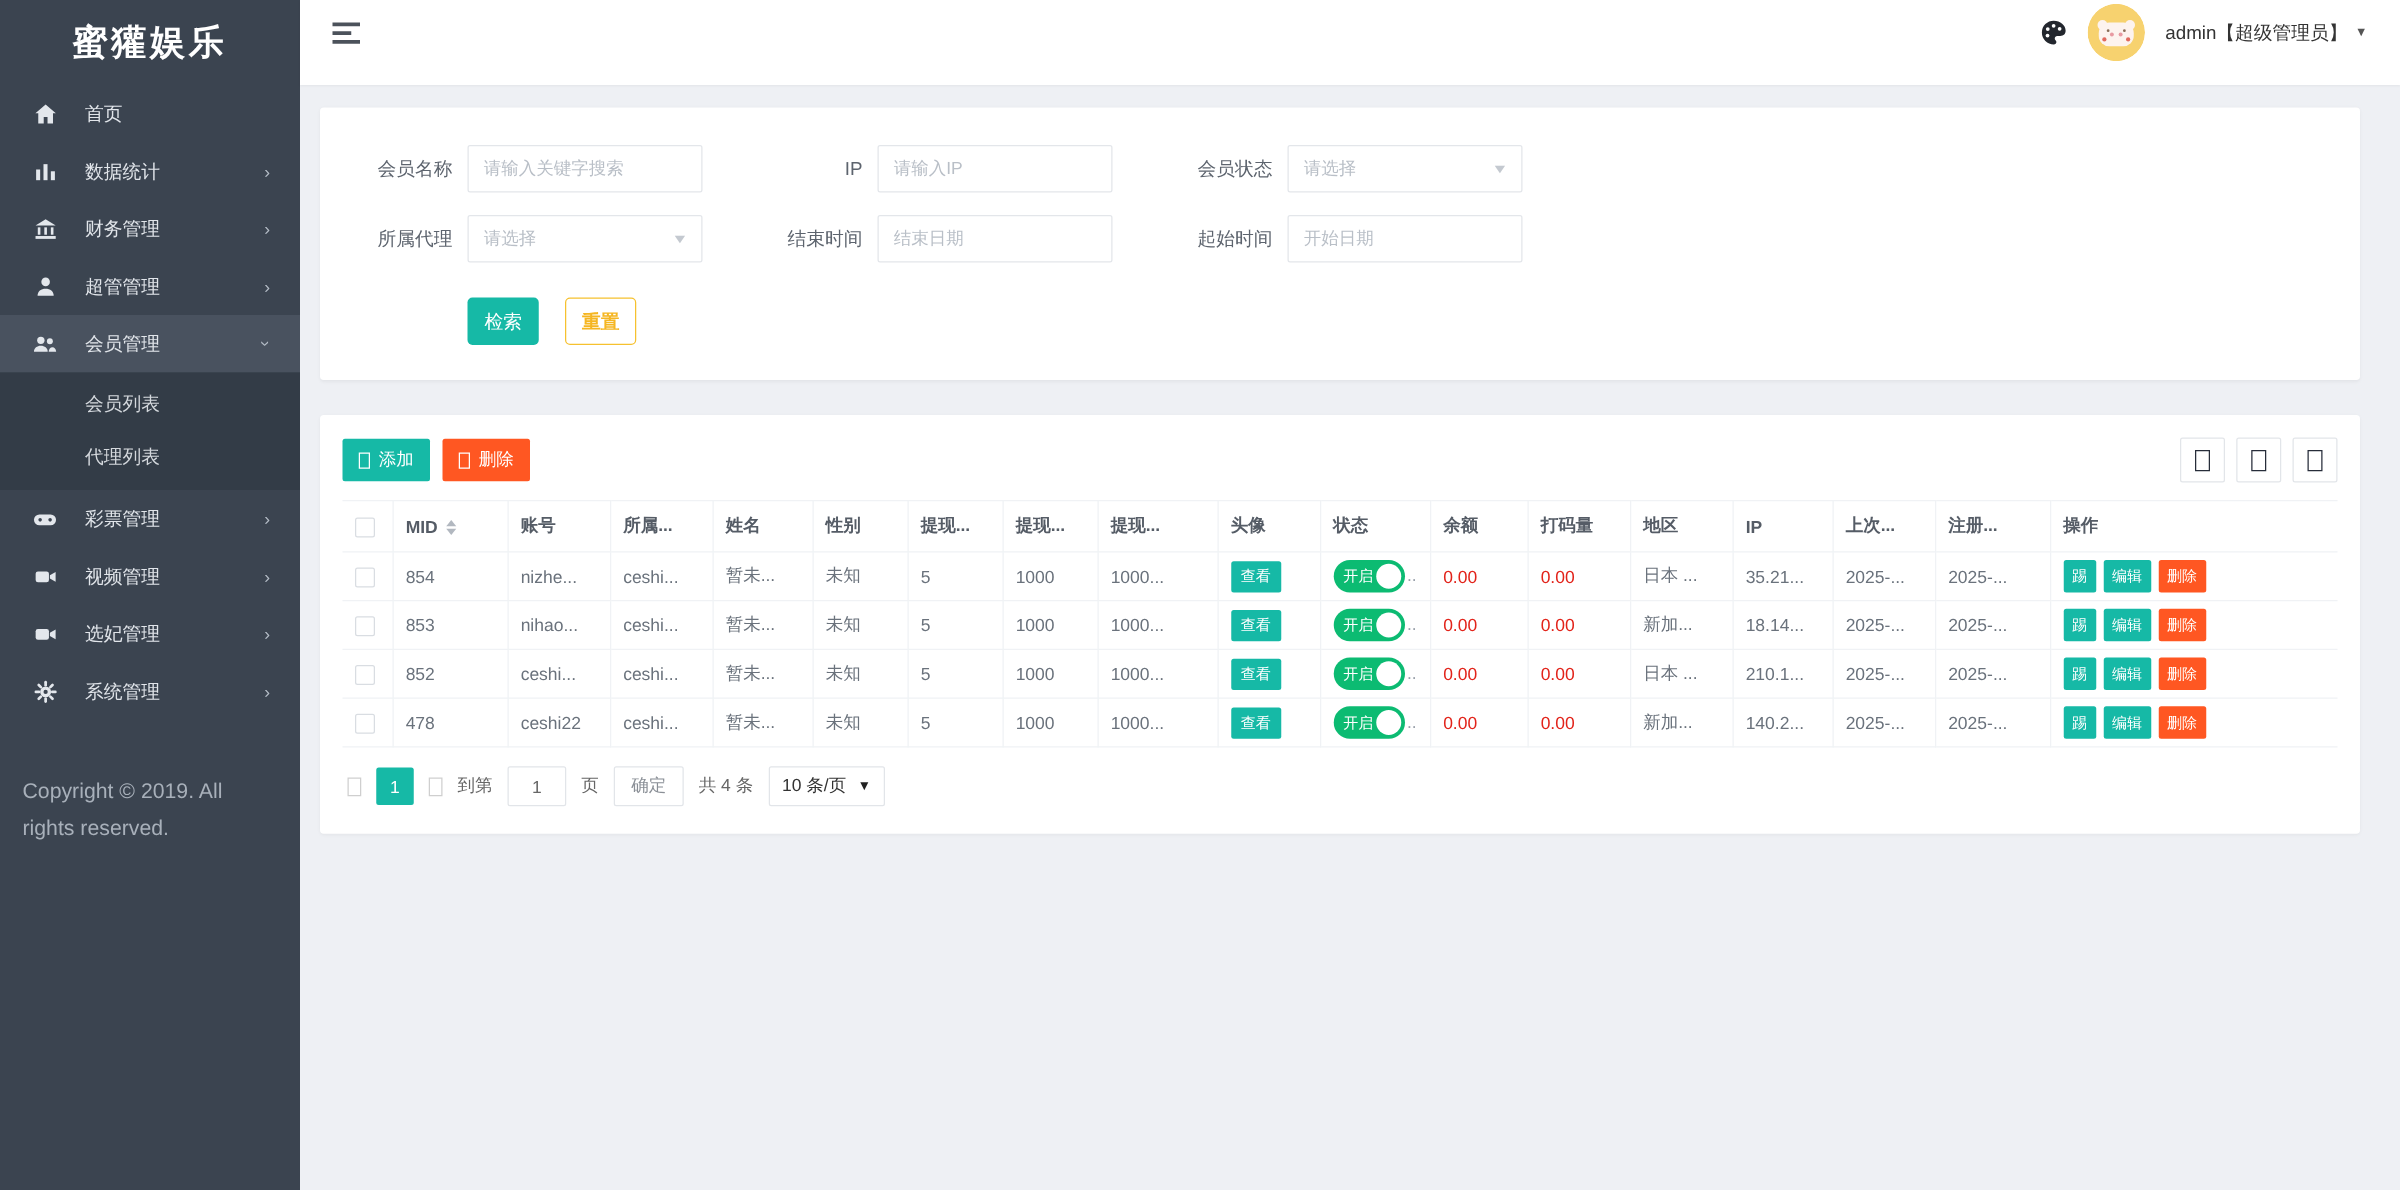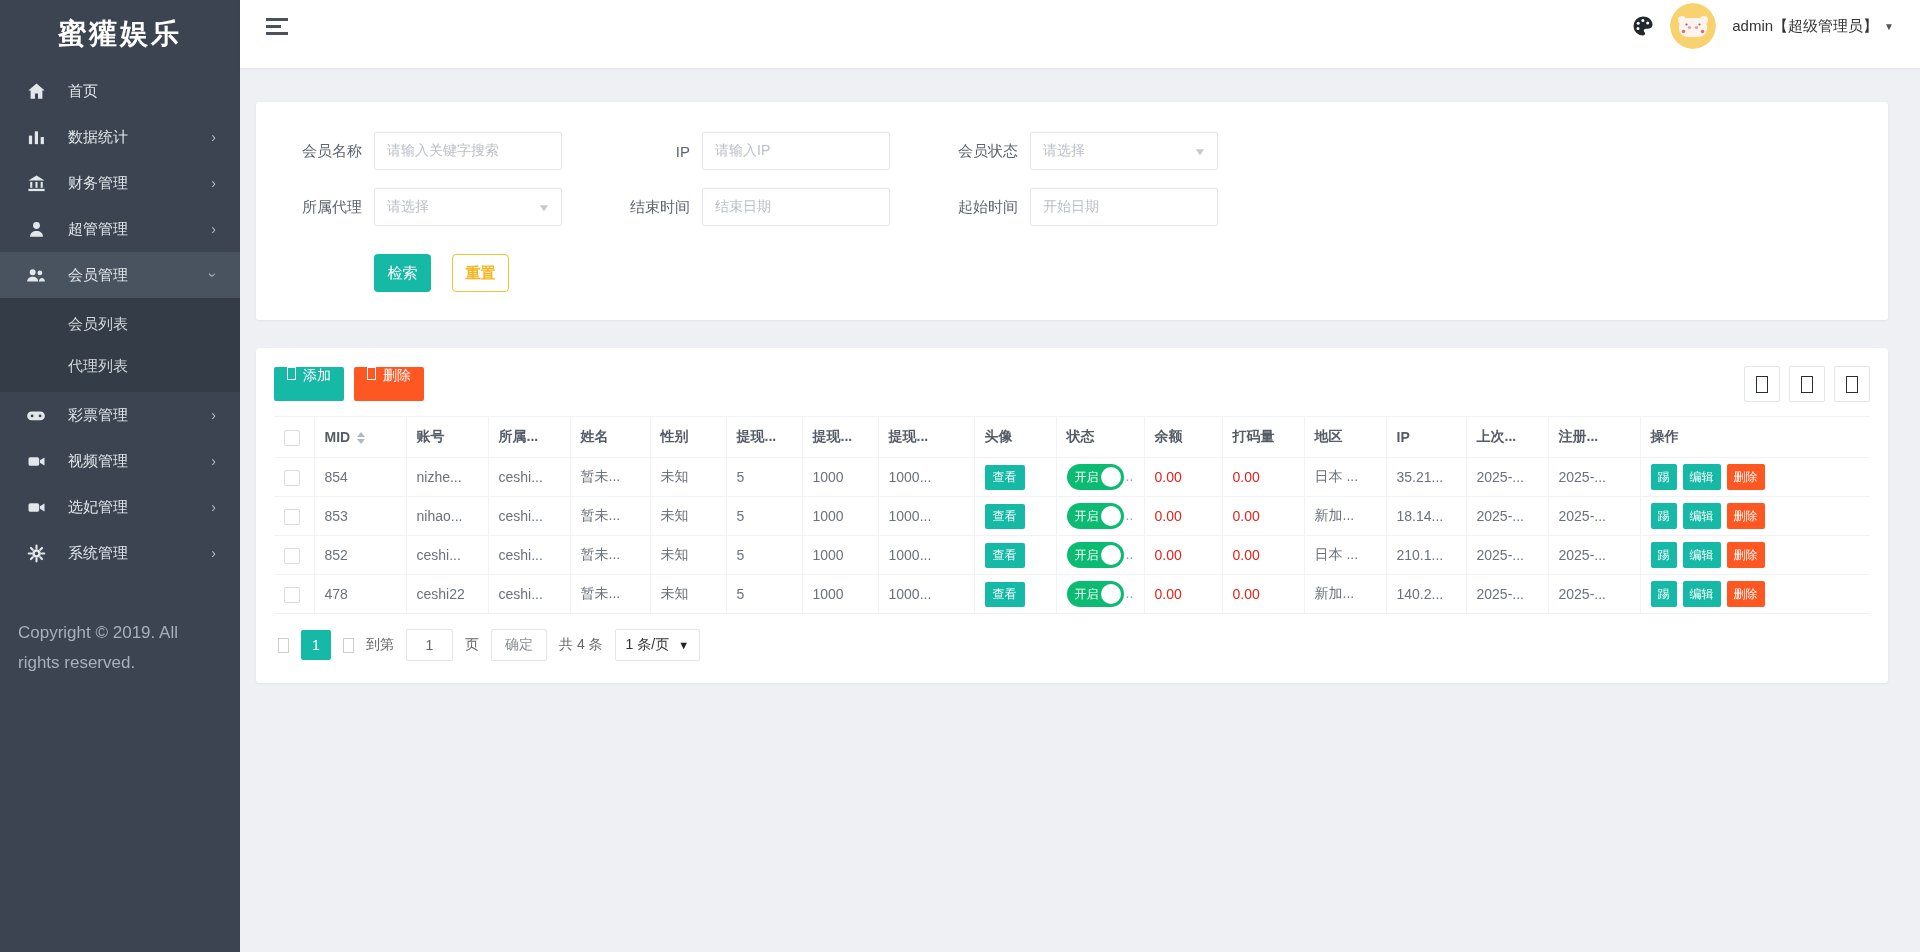--- a/index.html
+++ b/index.html
@@ -35,42 +35,42 @@
   .hamburger i{display:block;width:22px;height:3px;background:#4c525b;}
   .hamburger i:nth-child(2){width:15px;}
   .topbar-right{margin-left:auto;display:flex;align-items:center;gap:16px;}
   .avatar{width:46px;height:46px;border-radius:50%;overflow:hidden;display:block;cursor:pointer;}
   .user{display:flex;align-items:center;gap:6px;font-size:15px;color:#333;cursor:pointer;}
   .user .caret{font-size:10px;color:#555;}
 
   
   .content{flex:1;overflow:auto;padding:18px 32px 24px 16px;}
   .card{background:#fff;border-radius:3px;box-shadow:0 1px 3px rgba(0,0,0,.05);}
-  .search-card{padding:30px 30px 28px 34px;margin-top:16px;}
+  .search-card{padding:30px 30px 28px 34px;}
   .form-row{display:flex;gap:56px;}
   .form-row + .form-row{margin-top:18px;}
   .form-field{display:flex;align-items:center;}
   .f-label{width:72px;text-align:right;margin-right:12px;font-size:15px;color:#5d646e;white-space:nowrap;}
   .f-control{width:188px;height:38px;border:1px solid var(--input-border);border-radius:2px;
              display:flex;align-items:center;padding:17px 12px;font-size:14px;color:#b9bfc7;
              background:#fff;cursor:text;}
   .f-control .ph{flex:1;overflow:hidden;white-space:nowrap;}
   .f-control .sel-caret{font-size:10px;color:#c4c9d0;transform:scaleX(1.4);}
   .f-control.select{cursor:pointer;}
   .btn-row{margin-top:28px;margin-left:84px;display:flex;gap:21px;}
   .btn{border:none;cursor:pointer;font-family:inherit;}
   .btn-search{width:57px;height:38px;background:var(--teal);color:#fff;font-size:15px;border-radius:4px;}
   .btn-reset{width:57px;height:38px;background:#fff;border:1px solid var(--yellow-border);
              color:var(--yellow-text);font-size:15px;font-weight:700;border-radius:4px;}
 
   
   .table-card{margin-top:28px;padding:16px 18px 8px;}
   .tc-toolbar{display:flex;align-items:center;padding:2px 0 14px;}
   .btn-add,.btn-del{height:34px;padding:0 13px;border-radius:2px;color:#fff;font-size:14px;
-                    display:inline-flex;gap:7px;}
+                    display:inline-flex;align-items:center;gap:7px;}
   .btn-add{background:var(--teal);}
   .btn-del{background:var(--orange);margin-left:10px;}
   .tc-tools{margin-left:auto;display:flex;gap:9px;}
   .tool-btn{width:36px;height:36px;border:1px solid #e2e5e9;border-radius:2px;background:#fff;
             display:flex;align-items:center;justify-content:center;color:#272d3a;cursor:pointer;}
 
   .tofu{display:inline-block;width:9px;height:13px;border:1.5px solid currentColor;}
   .tofu.big{width:12px;height:17px;border-width:1.8px;}
   .tofu.gray{width:11px;height:15px;color:#cfcfcf;}
 
@@ -485,21 +485,21 @@
           <span class="pg-num">1</span>
           <button class="pg-arrow">
               <span class="tofu gray"></span>
             </button>
           <span>到第</span>
           <input class="pg-input" value="1" style="">
           <span>页</span>
           <button class="btn pg-ok">确定</button>
           <span>共 4 条</span>
           <span class="pg-size">
-            <span>1 条/页</span>
+            <span>10 条/页</span>
             <span class="caret">▼</span>
           </span>
         </div>
       </section>
 
     </div>
   </div>
 </div>
 
 </body></html>

